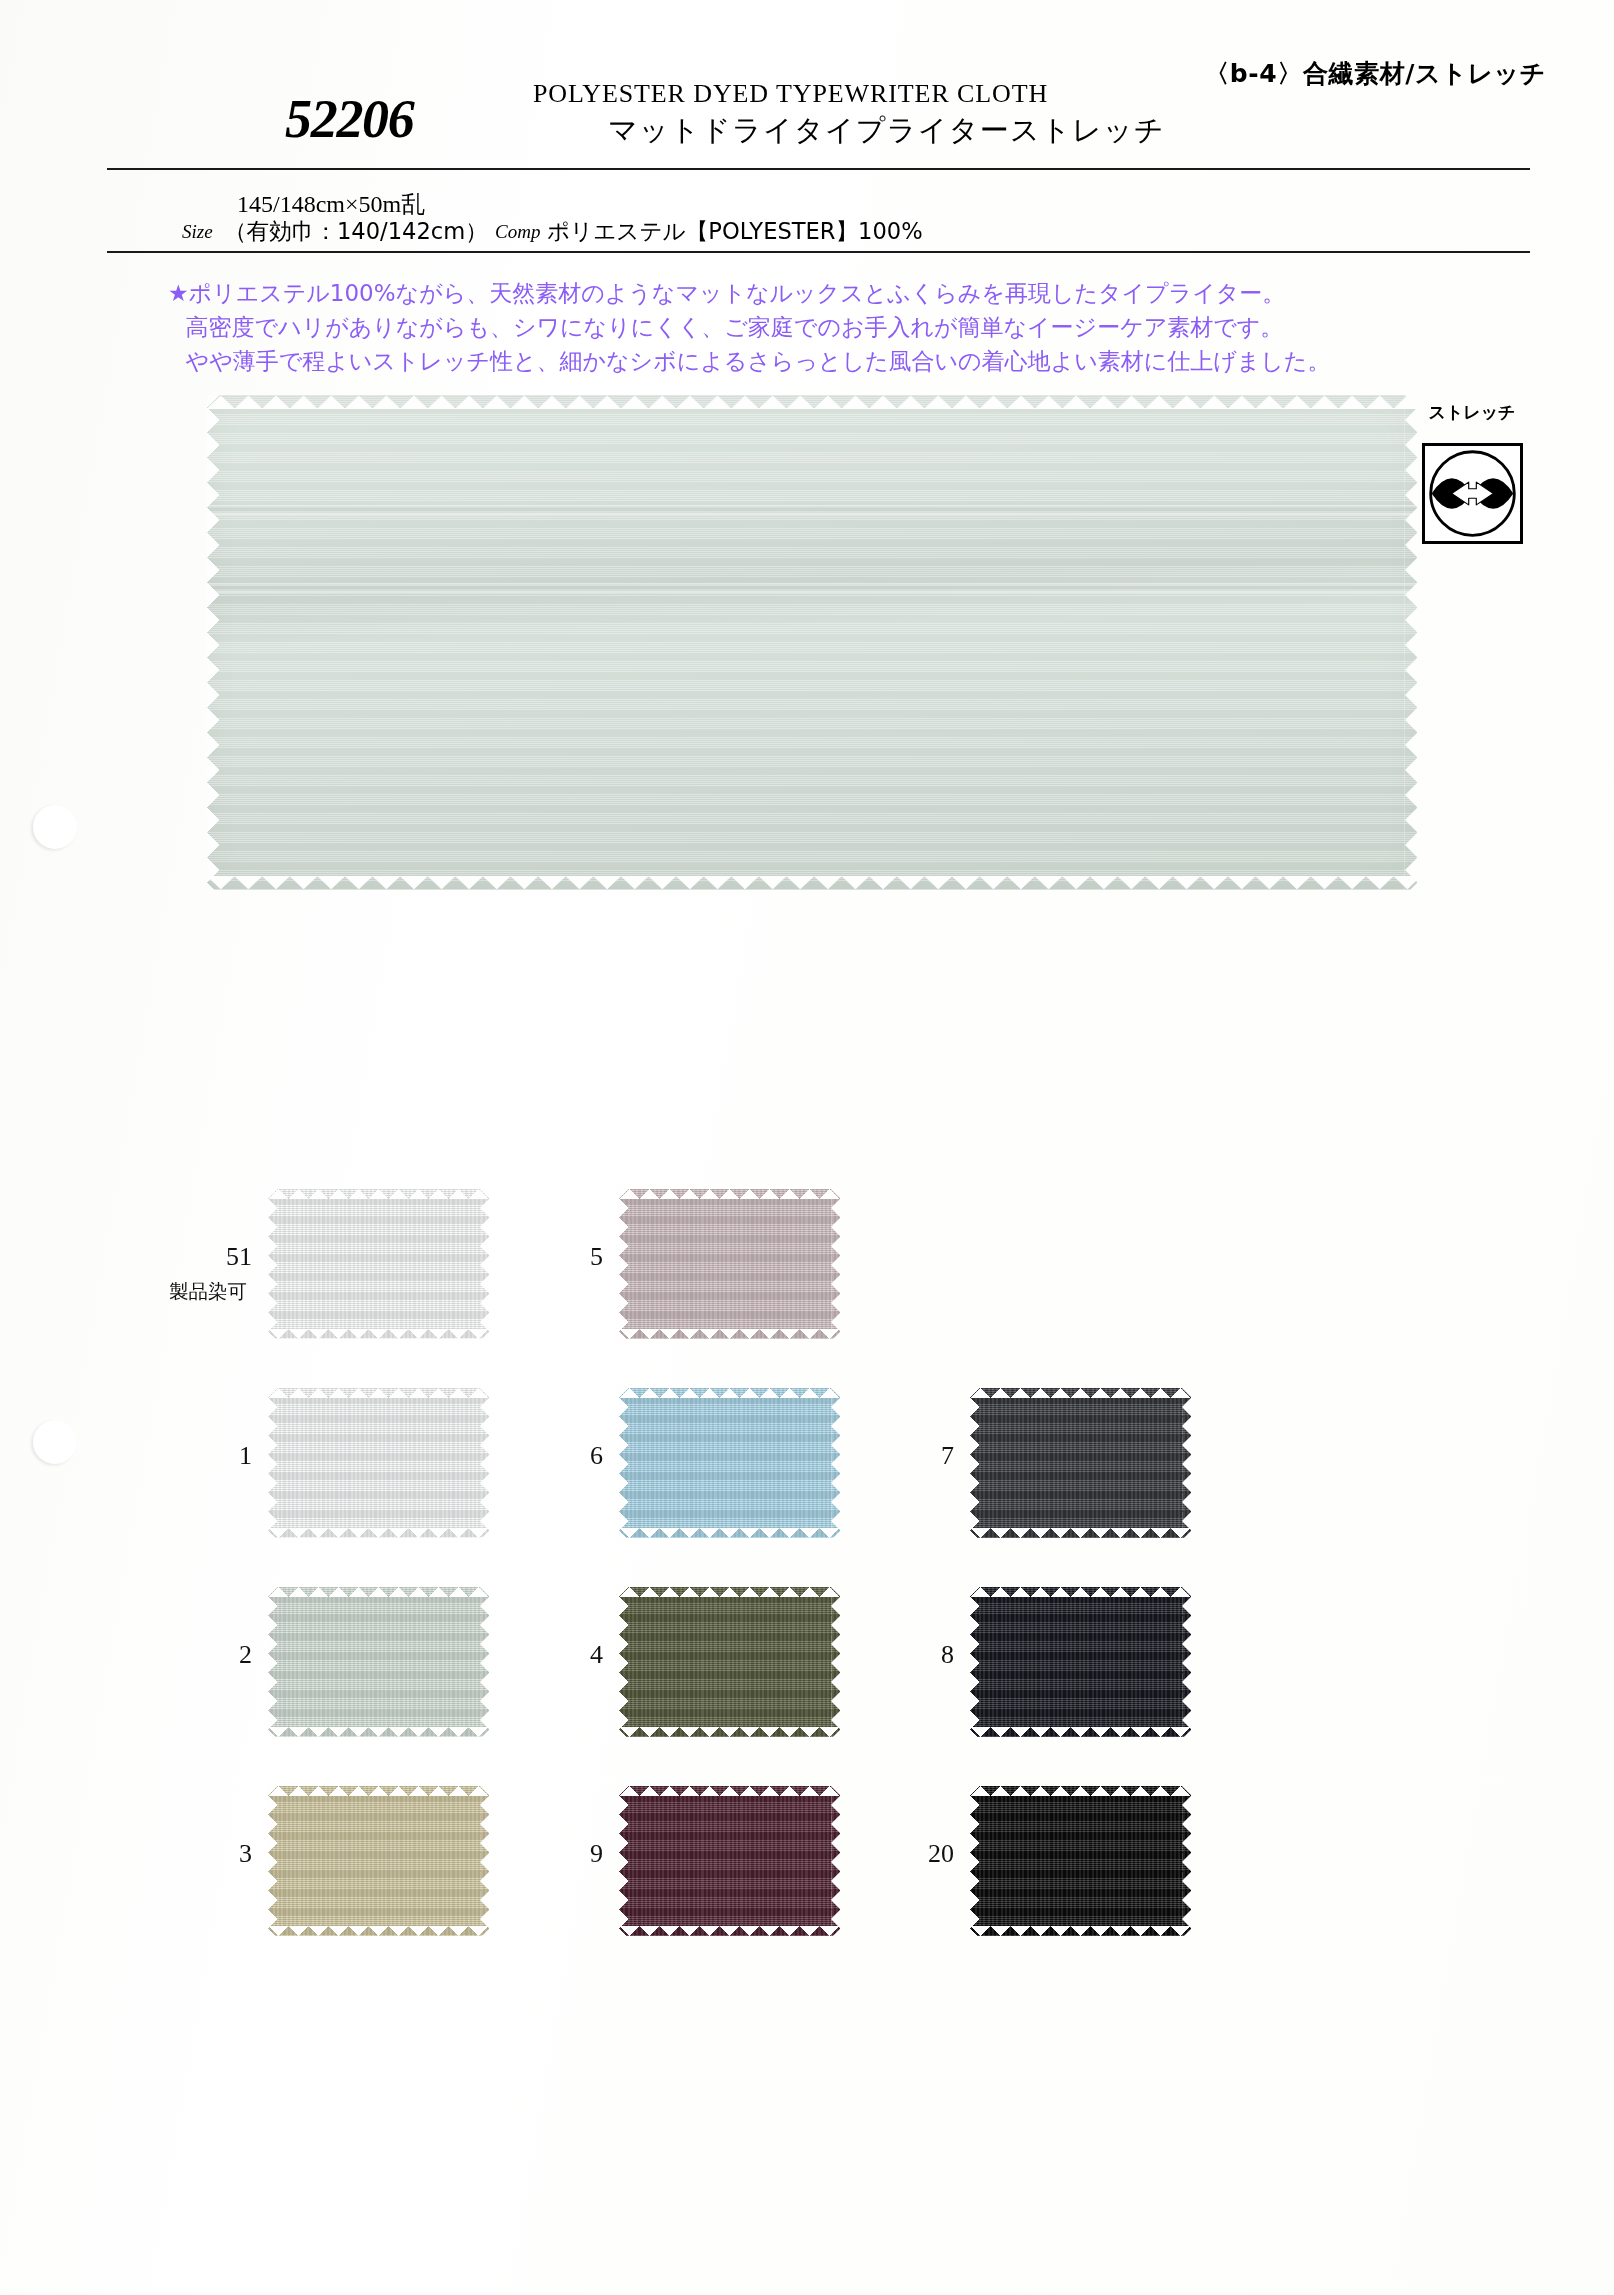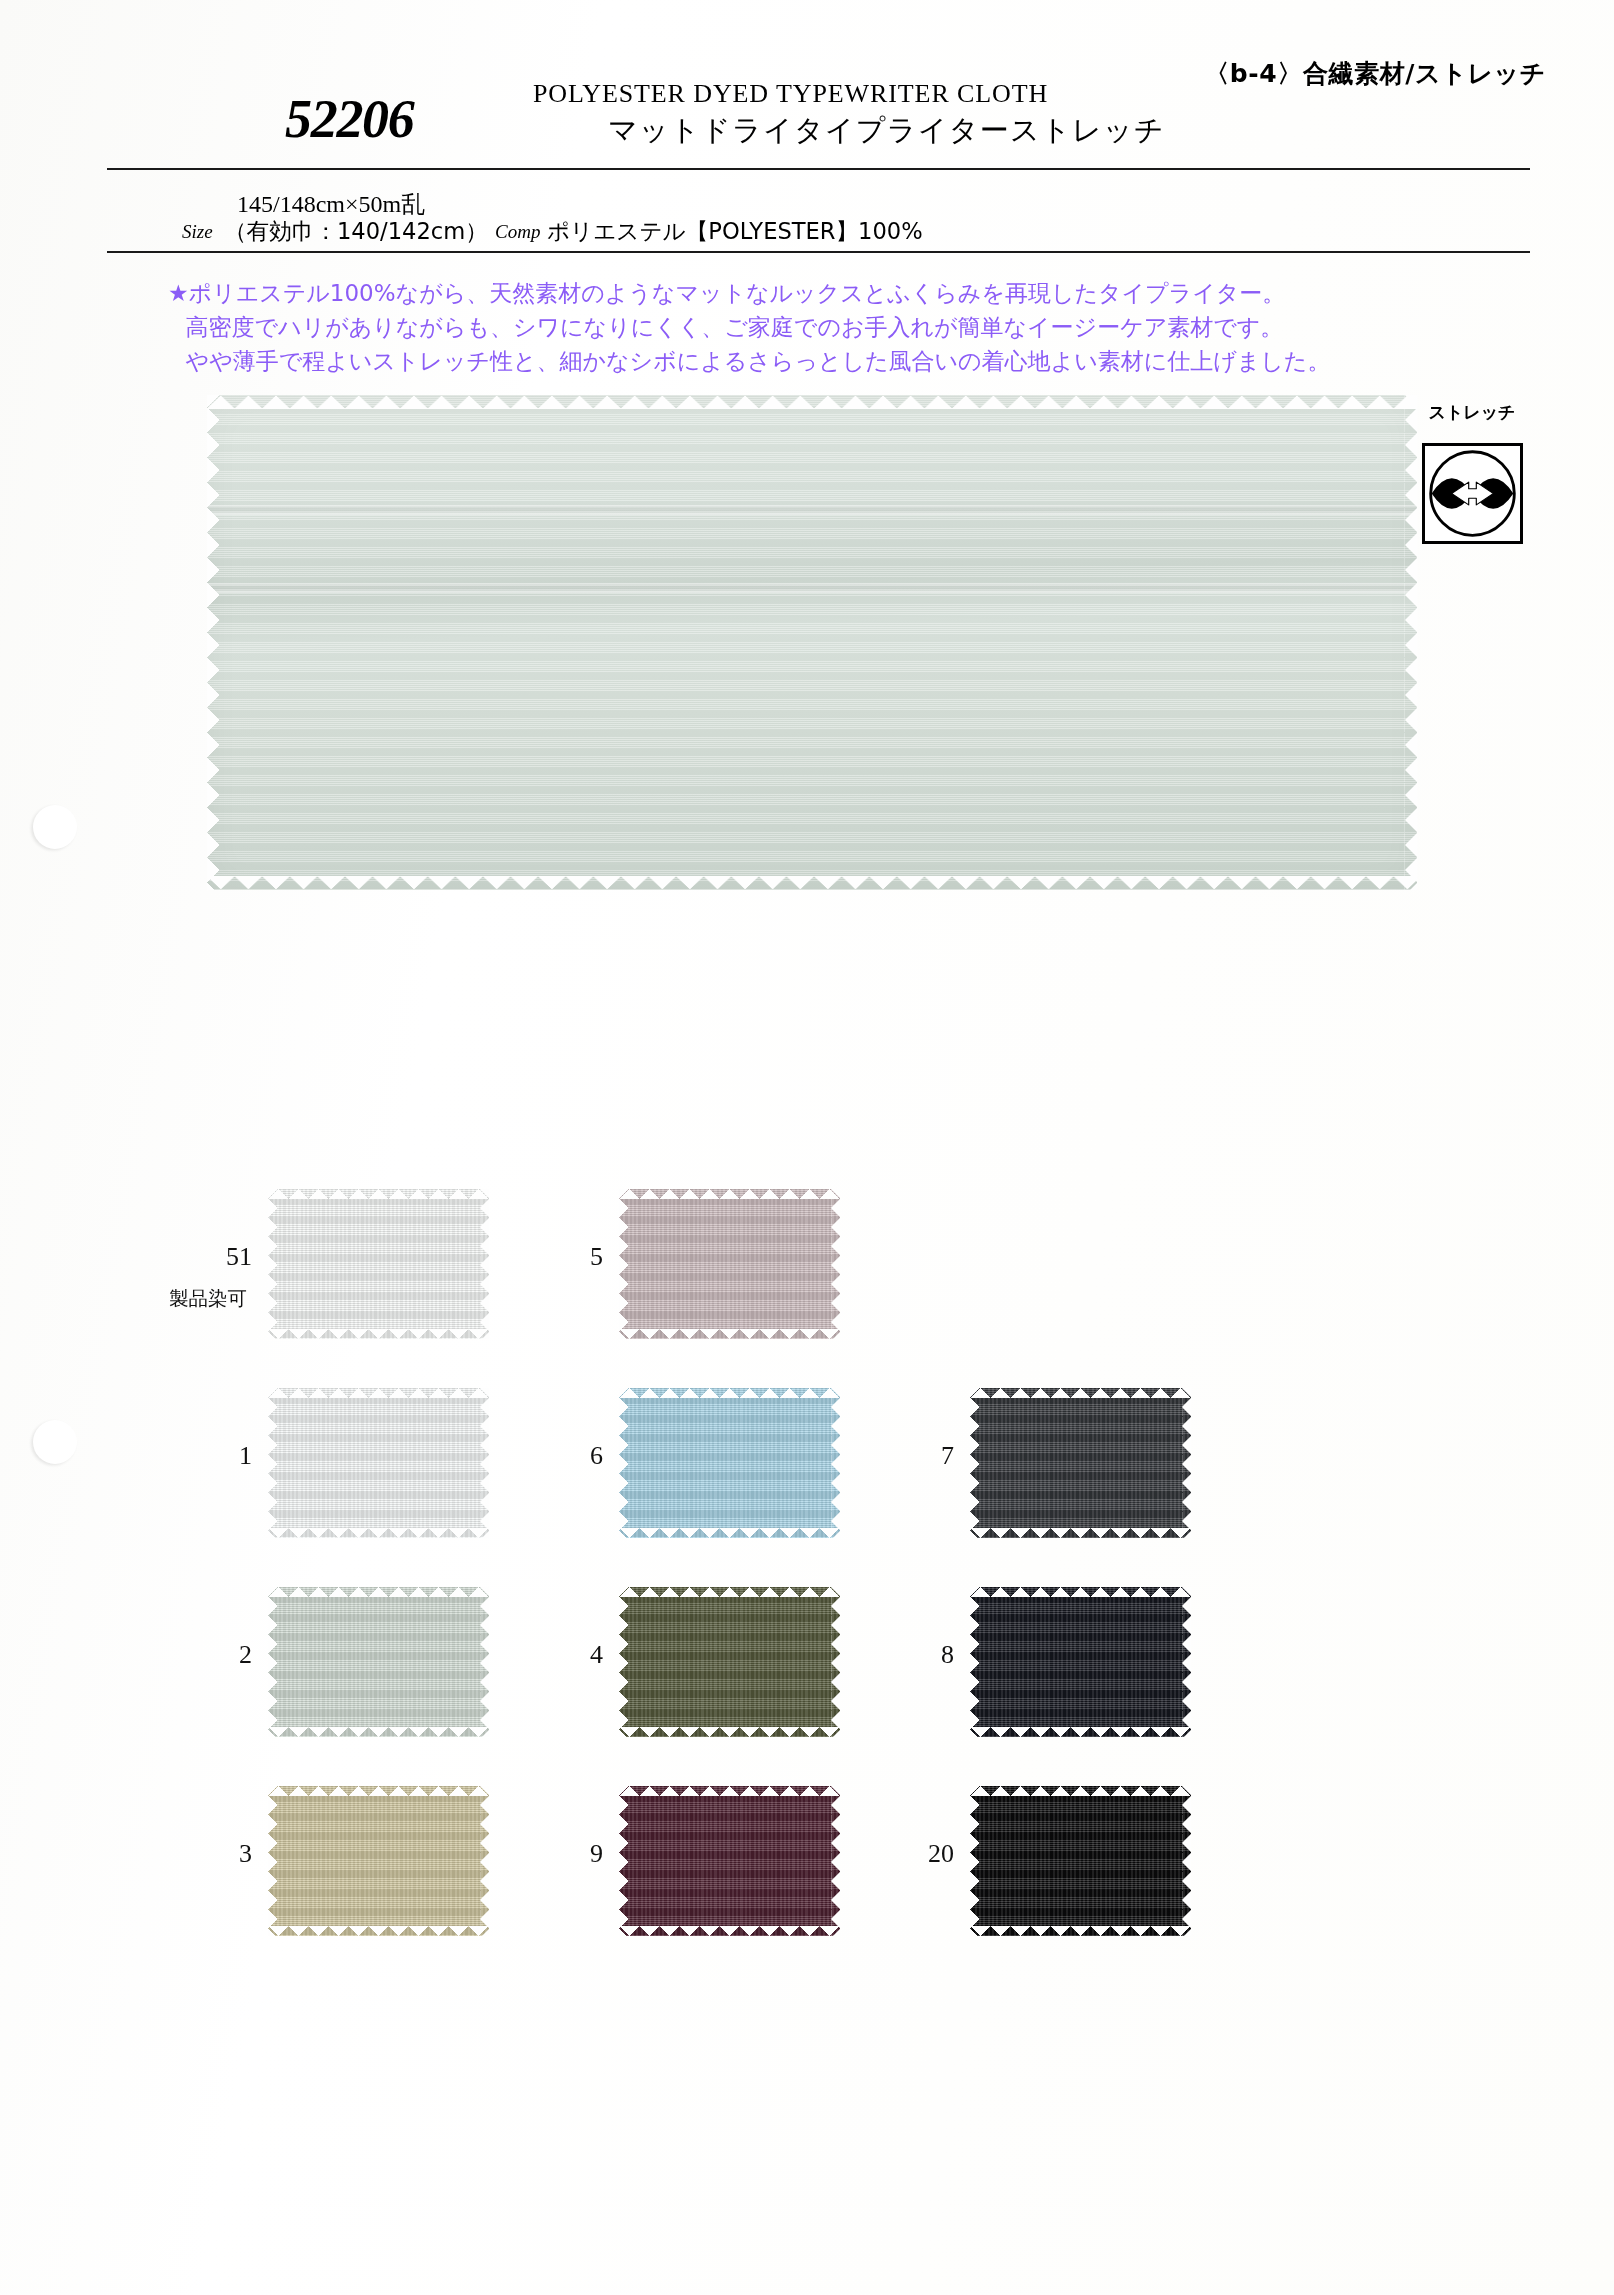--- a/index.html
+++ b/index.html
@@ -271,21 +271,20 @@
   .swatch-note {
     position: absolute;
     left: 45px;
     top: 112px;
     width: 100px;
     text-align: center;
     font-size: 19.4px;
     font-family: "DejaVu Sans", sans-serif;
     color: #111;
     white-space: nowrap;
-    margin-top: 7px;
   }
 
   .swatch-chip {
     position: absolute;
     left: 155px;
     top: 22.6px;
     width: 221px;
     height: 150px;
     overflow: hidden;
   }

